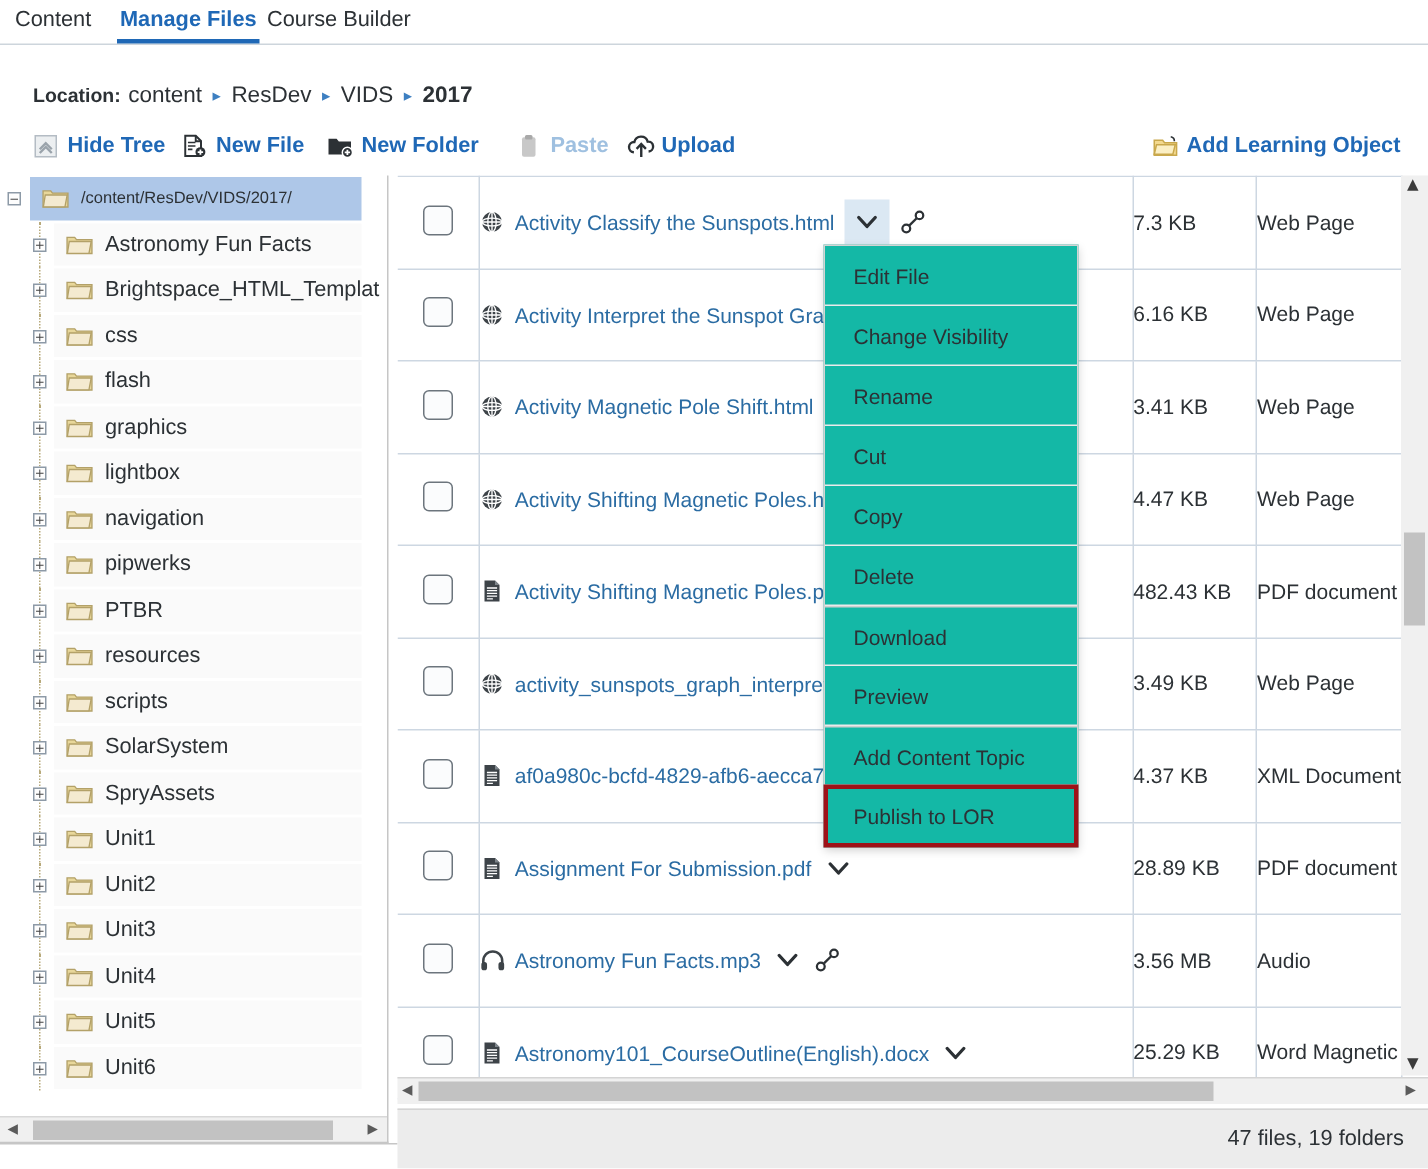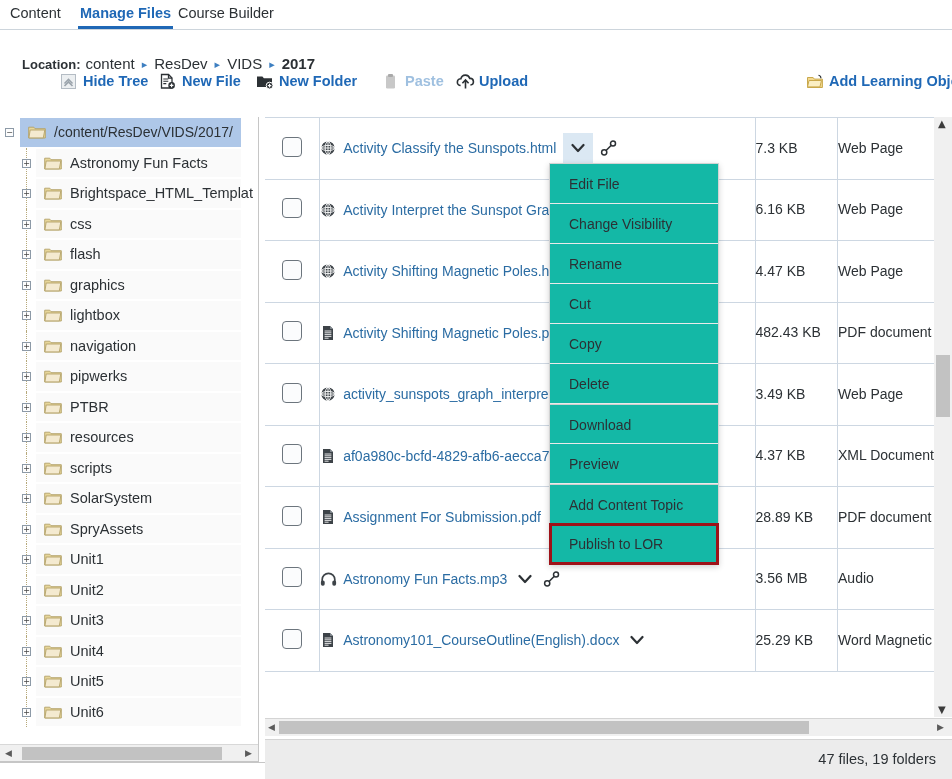--- a/index.html
+++ b/index.html
@@ -38,21 +38,21 @@
     background: #ffffff;
   }
   .loc-wrap { position: absolute; left: 22px; top: 24px; display: flex; align-items: baseline; }
   .loc-label { font-size: 13px; font-weight: bold; color: #2c3135; margin-right: 5px; }
   .crumb { font-size: 15px; color: #2c3135; }
   .crumb.last { font-weight: bold; }
   .crumb-sep { color: #3d7fc1; font-size: 11px; margin: 0 7px; position: relative; top: -1px; }
 
   
   .toolbar {
-    position: absolute; left: 0; top: 68px; width: 769px; height: 32px; margin-left: 38px;
+    position: absolute; left: 0; top: 84px; width: 769px; height: 32px;
   }
   .tool {
     position: absolute; top: 0; height: 26px;
     display: flex; align-items: center; gap: 6px;
     font-size: 14.5px; font-weight: bold; color: #1f68b6; cursor: pointer;
     white-space: nowrap;
   }
   .tool.disabled { color: #9fc0e0; cursor: default; }
   .tool .ic { display: inline-block; width: 17px; height: 17px; flex: 0 0 auto; }
   .tool svg { display: block; }
@@ -83,21 +83,21 @@
     position: absolute; left: 26px; top: 0; bottom: 0; width: 1px;
     border-left: 1px dotted #b7a97a;
   }
   .tnode .folder {
     position: relative; margin-left: 44px; width: 18px; height: 14px; flex: 0 0 auto;
   }
   .tnode.root .folder { margin-left: 28px; }
   .tnode .tlabel {
     position: relative; margin-left: 8px; font-size: 14.5px; color: #2c3135;
   }
-  .tnode.root .tlabel { font-size: 14px; }
+  .tnode.root .tlabel { font-size: 11px; }
 
   .folder svg { display: block; }
 
   .tree-hscroll {
     position: absolute; left: 0; bottom: 0; width: 258px; height: 17px;
     background: #f0f0f0; border-top: 1px solid #d8d8d8;
   }
   .tree-hscroll .thumb {
     position: absolute; left: 22px; top: 2px; height: 13px; width: 200px;
     background: #c2c2c2;
@@ -596,20 +596,38 @@
             <td class="c-name">
               <div class="namecell">
                 <span class="ficon">
                   <svg width="16" height="16" viewBox="0 0 16 16">
                     <circle cx="8" cy="8" r="6.6" fill="#3d4348"></circle>
                     <ellipse cx="8" cy="8" rx="6.6" ry="2.6" fill="none" stroke="#ffffff" stroke-width="0.9"></ellipse>
                     <ellipse cx="8" cy="8" rx="2.8" ry="6.6" fill="none" stroke="#ffffff" stroke-width="0.9"></ellipse>
                     <path d="M1.4 8h13.2M8 1.4v13.2" stroke="#ffffff" stroke-width="0.9"></path>
                   </svg>
                 </span>
+                <span class="fname">Activity Magnetic Pole Shift.html</span>
+              </div>
+            </td>
+            <td class="c-size">3.41 KB</td>
+            <td class="c-type">Web Page</td>
+          </tr>
+          <tr>
+            <td class="c-check"><span class="cb"></span></td>
+            <td class="c-name">
+              <div class="namecell">
+                <span class="ficon">
+                  <svg width="16" height="16" viewBox="0 0 16 16">
+                    <circle cx="8" cy="8" r="6.6" fill="#3d4348"></circle>
+                    <ellipse cx="8" cy="8" rx="6.6" ry="2.6" fill="none" stroke="#ffffff" stroke-width="0.9"></ellipse>
+                    <ellipse cx="8" cy="8" rx="2.8" ry="6.6" fill="none" stroke="#ffffff" stroke-width="0.9"></ellipse>
+                    <path d="M1.4 8h13.2M8 1.4v13.2" stroke="#ffffff" stroke-width="0.9"></path>
+                  </svg>
+                </span>
                 <span class="fname">Activity Shifting Magnetic Poles.ht</span>
               </div>
             </td>
             <td class="c-size">4.47 KB</td>
             <td class="c-type">Web Page</td>
           </tr>
           <tr>
             <td class="c-check"><span class="cb"></span></td>
             <td class="c-name">
               <div class="namecell">

